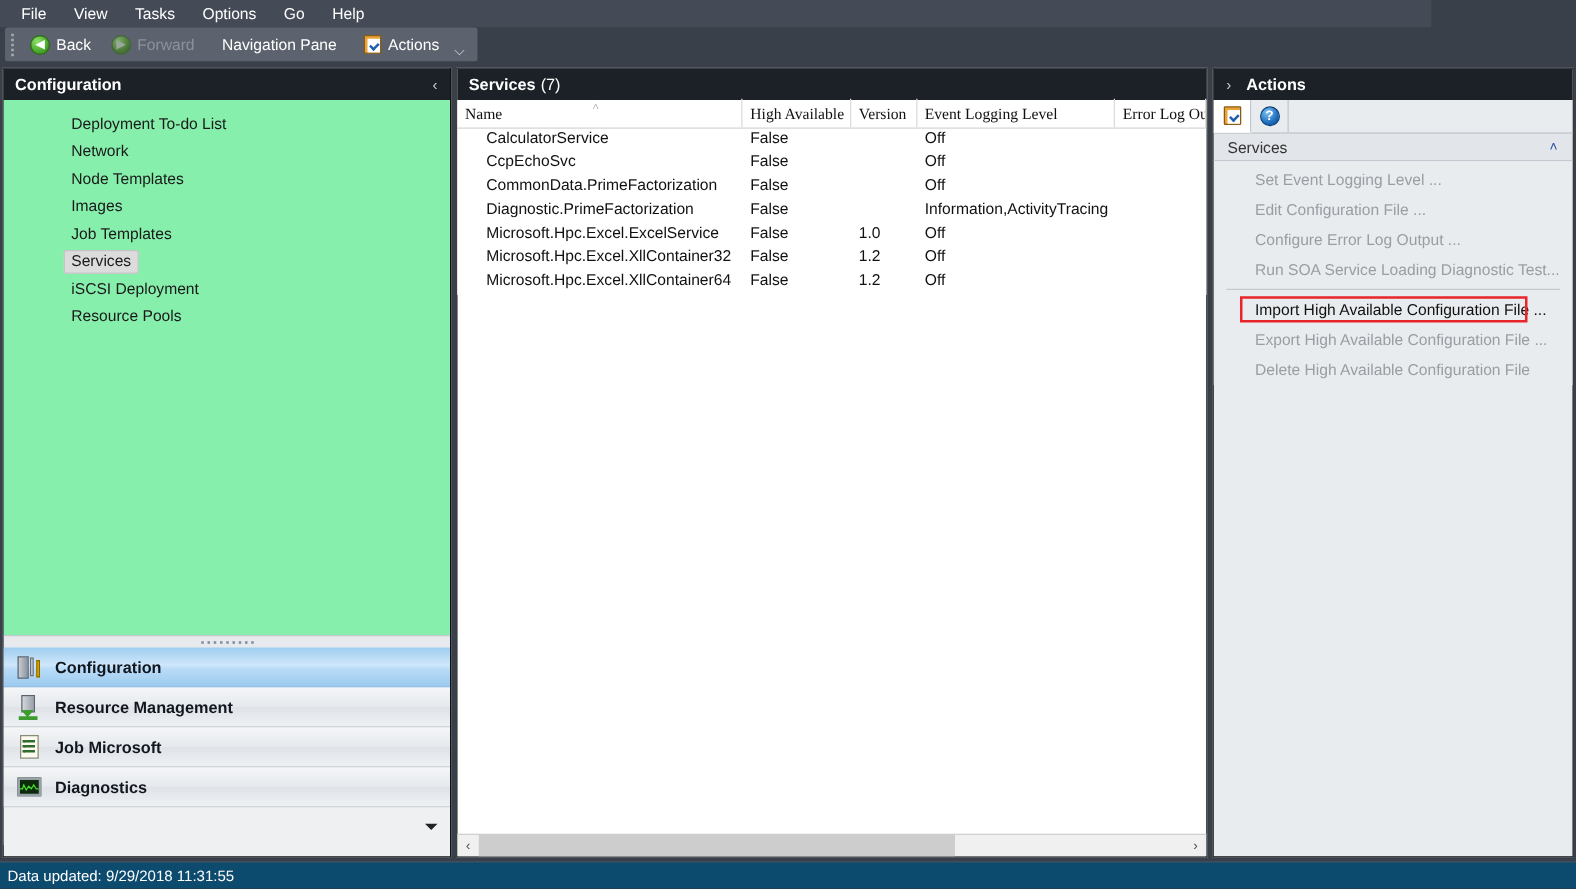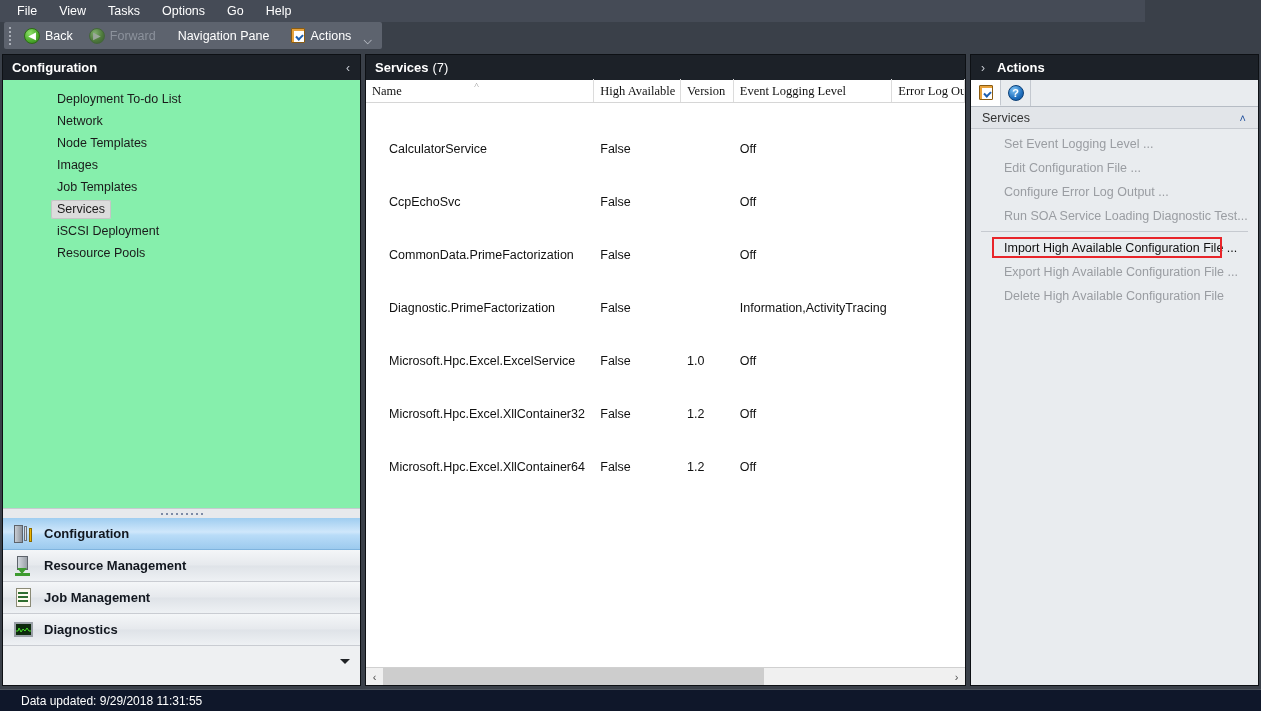--- a/index.html
+++ b/index.html
@@ -233,21 +233,21 @@
     border-right: 1px solid #dcdcdc;
     height: 23px; display: flex; align-items: flex-end;
     white-space: nowrap; overflow: hidden;
     cursor: default; position: relative; font-family: Liberation Serif, serif;
   }
   .sort-caret {
     position: absolute; left: 108px; top: 2px;
     color: #8b8b8b; font-size: 9px; line-height: 1;
   }
   .grid-body { background: #ffffff; }
-  .row { height: 19px; display: flex; align-items: flex-end; cursor: default; margin-top: 34px; }
+  .row { height: 19px; display: flex; align-items: flex-start; cursor: default; }
   .cell {
     font-size: 12.5px; color: #111111;
     padding-left: 6px; white-space: nowrap; overflow: hidden;
   }
   .cell.name { padding-left: 23px; }
 
   .hscroll {
     position: absolute; left: 0; bottom: 0;
     width: 599px; height: 18px;
     background: #f0f0f0;
@@ -323,24 +323,24 @@
   .hl-box {
     position: absolute; left: 21px; top: 1px;
     width: 230px; height: 21px;
     border: 2px solid #e8252a;
     pointer-events: none;
   }
 
   
   .statusbar {
     position: absolute; left: 0; bottom: 0; width: 1261px; height: 22px;
-    background: #0f172a;
+    background: #0c4a6e;
     border-top: 1px solid #4b525c;
     display: flex; align-items: center;
-    padding-left: 21px;
+    padding-left: 6px;
     color: #ffffff; font-size: 12px;
   }
 </style>
 </head>
 <body>
 
 <div class="app">
 
   <div class="menubar" id="menubar">
       <div class="menubar-item">File</div>
@@ -433,21 +433,21 @@
         <div class="nav-section">
           <span class="sec-ico ico-job">
             <i class="page"></i>
             <i class="d" style="top:4px"></i>
             <i class="ln" style="top:4px"></i>
             <i class="d" style="top:8px"></i>
             <i class="ln" style="top:8px"></i>
             <i class="d" style="top:12px"></i>
             <i class="ln" style="top:12px"></i>
           </span>
-          <span>Job Management</span>
+          <span>Job Microsoft</span>
         </div>
         <div class="nav-section">
           <span class="sec-ico ico-diag">
             <i class="scr"></i>
             <svg class="wave" viewBox="0 0 15 6">
               <polyline points="0,4 2,4 3,1 5,5 7,2 9,4 11,1 13,4 15,4" fill="none" stroke="#46e02a" stroke-width="1"></polyline>
             </svg>
           </span>
           <span>Diagnostics</span>
         </div>

